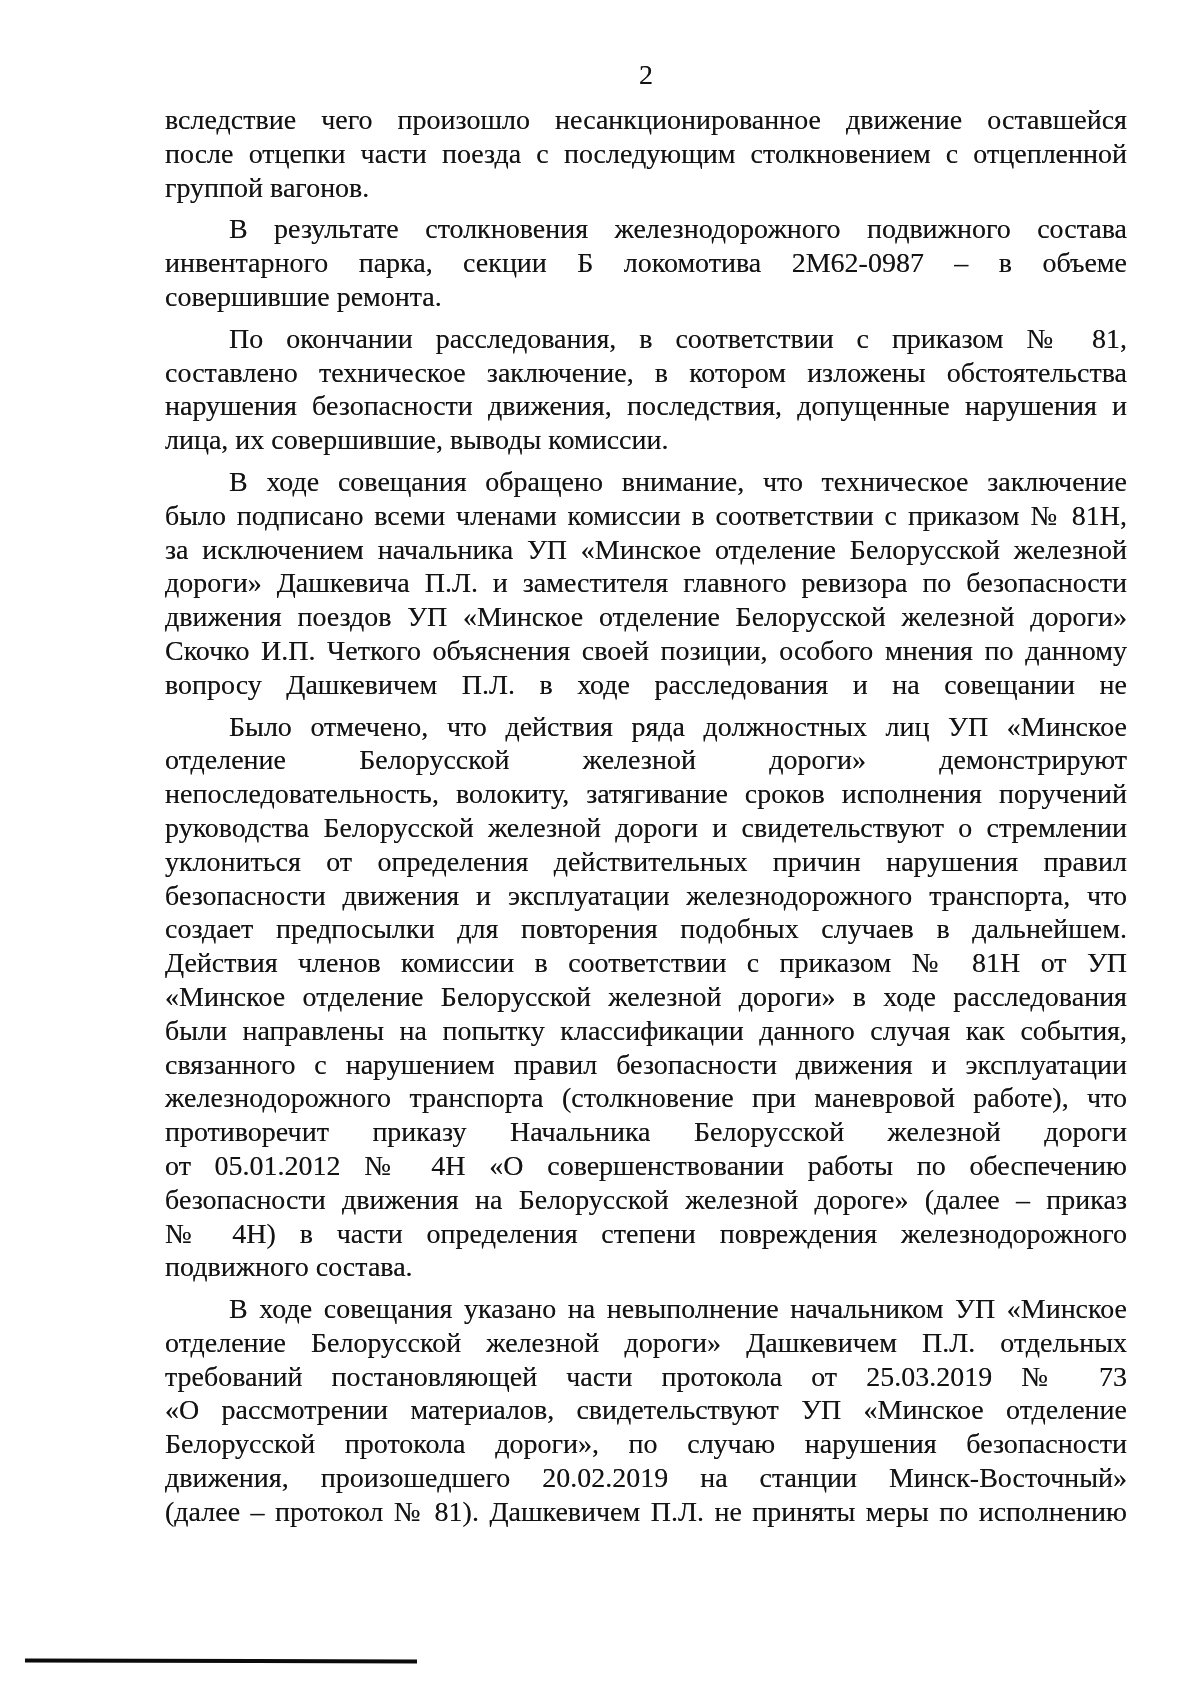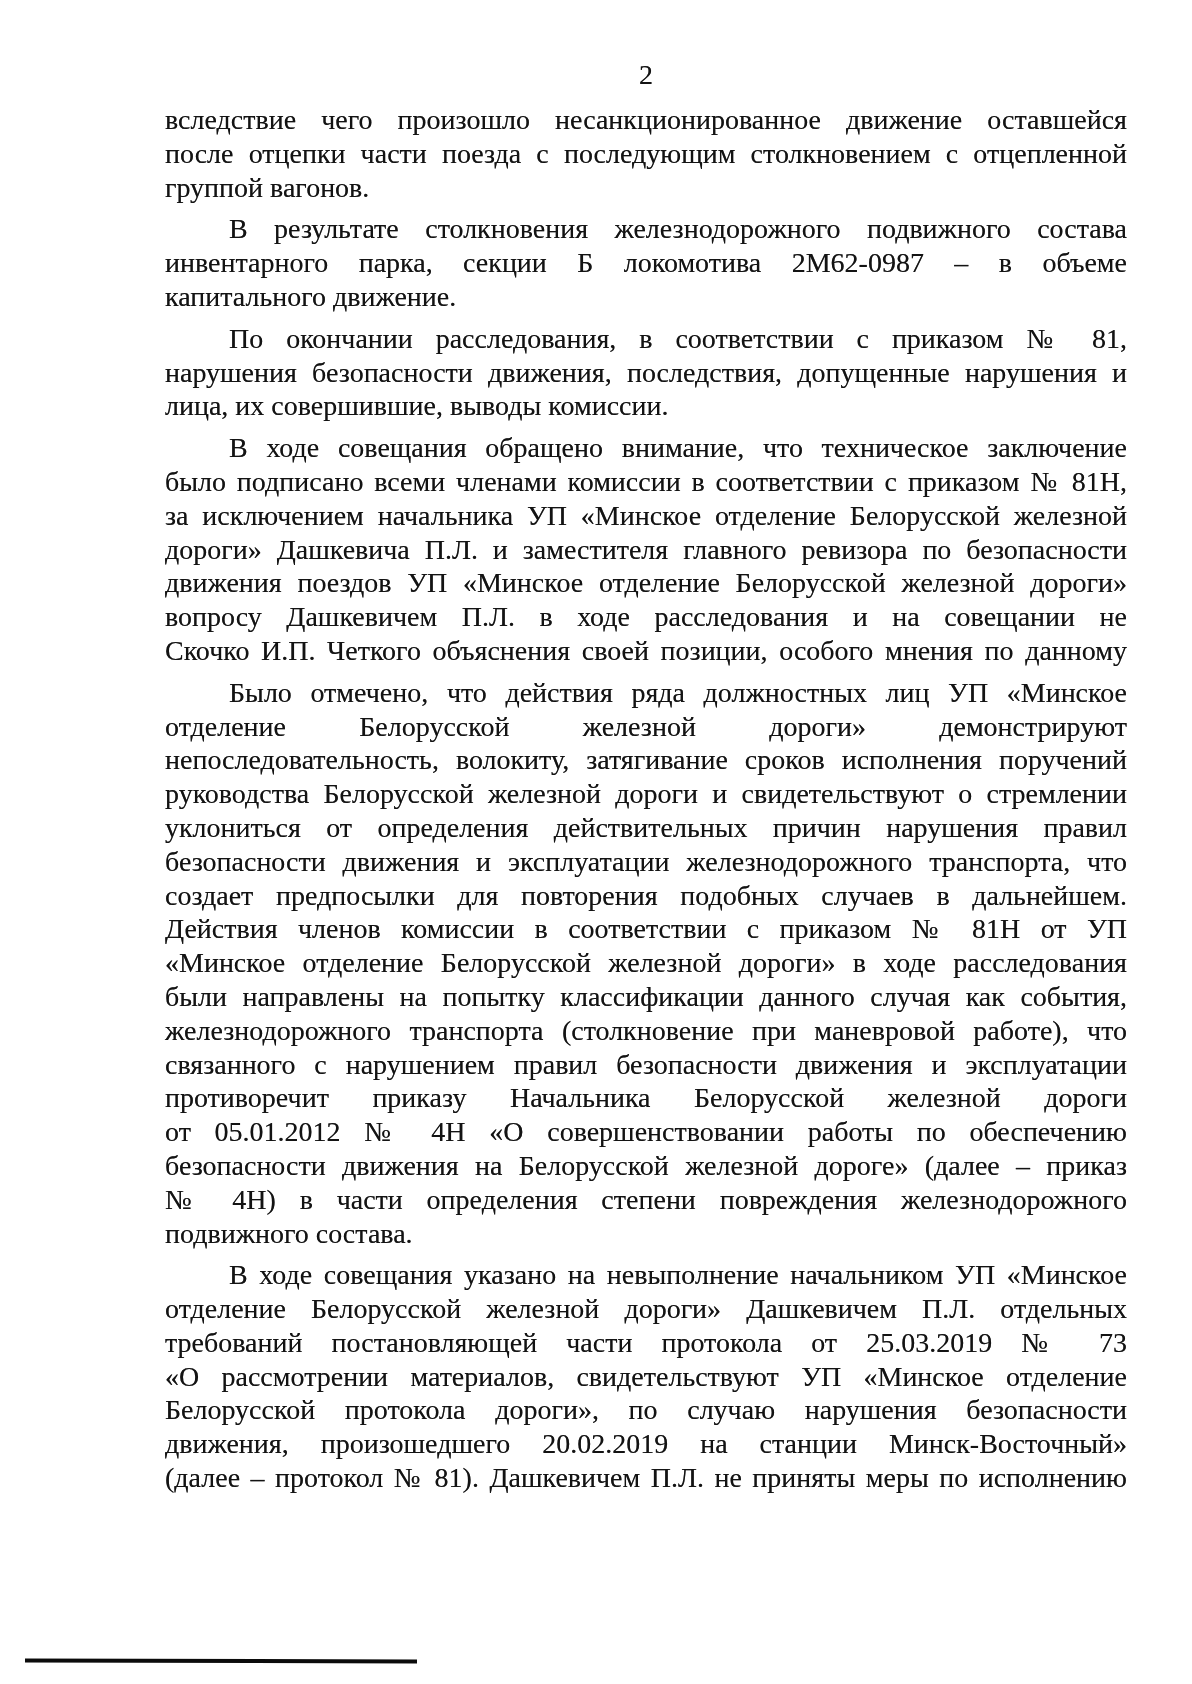--- a/index.html
+++ b/index.html
@@ -63,49 +63,50 @@
     <div class="page-number">2</div>
     <div>
         <div class="para">
           <div class="line">вследствие чего произошло несанкционированное движение оставшейся</div>
           <div class="line">после отцепки части поезда с последующим столкновением с отцепленной</div>
           <div class="line lastline">группой вагонов.</div>
         </div>
         <div class="para">
           <div class="line indent">В результате столкновения железнодорожного подвижного состава</div>
           <div class="line">инвентарного парка, секции Б локомотива 2М62-0987 – в объеме</div>
-          <div class="line lastline">капитального движение.</div>
+          <div class="line lastline">совершившие ремонта.</div>
         </div>
         <div class="para">
           <div class="line indent">По окончании расследования, в соответствии с приказом № 81,</div>
+          <div class="line">составлено техническое заключение, в котором изложены обстоятельства</div>
           <div class="line">нарушения безопасности движения, последствия, допущенные нарушения и</div>
           <div class="line lastline">лица, их совершившие, выводы комиссии.</div>
         </div>
         <div class="para">
           <div class="line indent">В ходе совещания обращено внимание, что техническое заключение</div>
           <div class="line">было подписано всеми членами комиссии в соответствии с приказом № 81Н,</div>
           <div class="line">за исключением начальника УП «Минское отделение Белорусской железной</div>
           <div class="line">дороги» Дашкевича П.Л. и заместителя главного ревизора по безопасности</div>
           <div class="line">движения поездов УП «Минское отделение Белорусской железной дороги»</div>
+          <div class="line">Скочко И.П. Четкого объяснения своей позиции, особого мнения по данному</div>
           <div class="line">вопросу Дашкевичем П.Л. в ходе расследования и на совещании не</div>
-          <div class="line">Скочко И.П. Четкого объяснения своей позиции, особого мнения по данному</div>
         </div>
         <div class="para">
           <div class="line indent">Было отмечено, что действия ряда должностных лиц УП «Минское</div>
           <div class="line">отделение Белорусской железной дороги» демонстрируют</div>
           <div class="line">непоследовательность, волокиту, затягивание сроков исполнения поручений</div>
           <div class="line">руководства Белорусской железной дороги и свидетельствуют о стремлении</div>
           <div class="line">уклониться от определения действительных причин нарушения правил</div>
           <div class="line">безопасности движения и эксплуатации железнодорожного транспорта, что</div>
           <div class="line">создает предпосылки для повторения подобных случаев в дальнейшем.</div>
           <div class="line">Действия членов комиссии в соответствии с приказом № 81Н от УП</div>
           <div class="line">«Минское отделение Белорусской железной дороги» в ходе расследования</div>
           <div class="line">были направлены на попытку классификации данного случая как события,</div>
+          <div class="line">связанного с нарушением правил безопасности движения и эксплуатации</div>
           <div class="line">железнодорожного транспорта (столкновение при маневровой работе), что</div>
-          <div class="line">связанного с нарушением правил безопасности движения и эксплуатации</div>
           <div class="line">противоречит приказу Начальника Белорусской железной дороги</div>
           <div class="line">от 05.01.2012 № 4Н «О совершенствовании работы по обеспечению</div>
           <div class="line">безопасности движения на Белорусской железной дороге» (далее – приказ</div>
           <div class="line">№ 4Н) в части определения степени повреждения железнодорожного</div>
           <div class="line lastline">подвижного состава.</div>
         </div>
         <div class="para">
           <div class="line indent">В ходе совещания указано на невыполнение начальником УП «Минское</div>
           <div class="line">отделение Белорусской железной дороги» Дашкевичем П.Л. отдельных</div>
           <div class="line">требований постановляющей части протокола от 25.03.2019 № 73</div>

